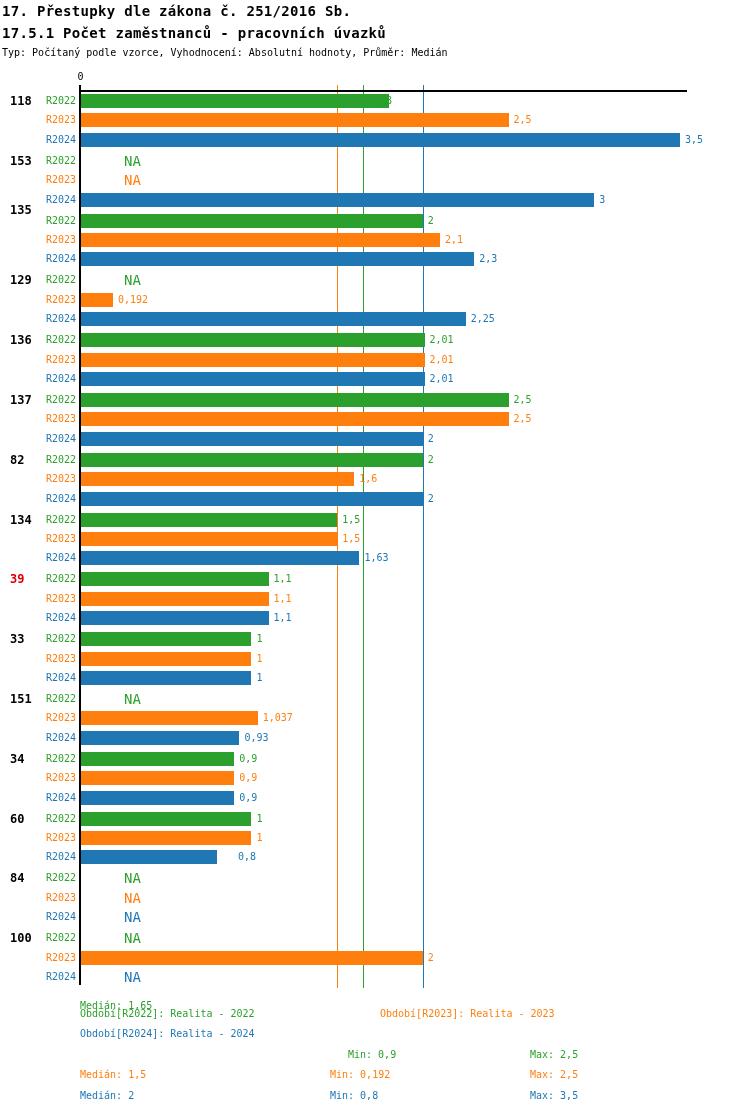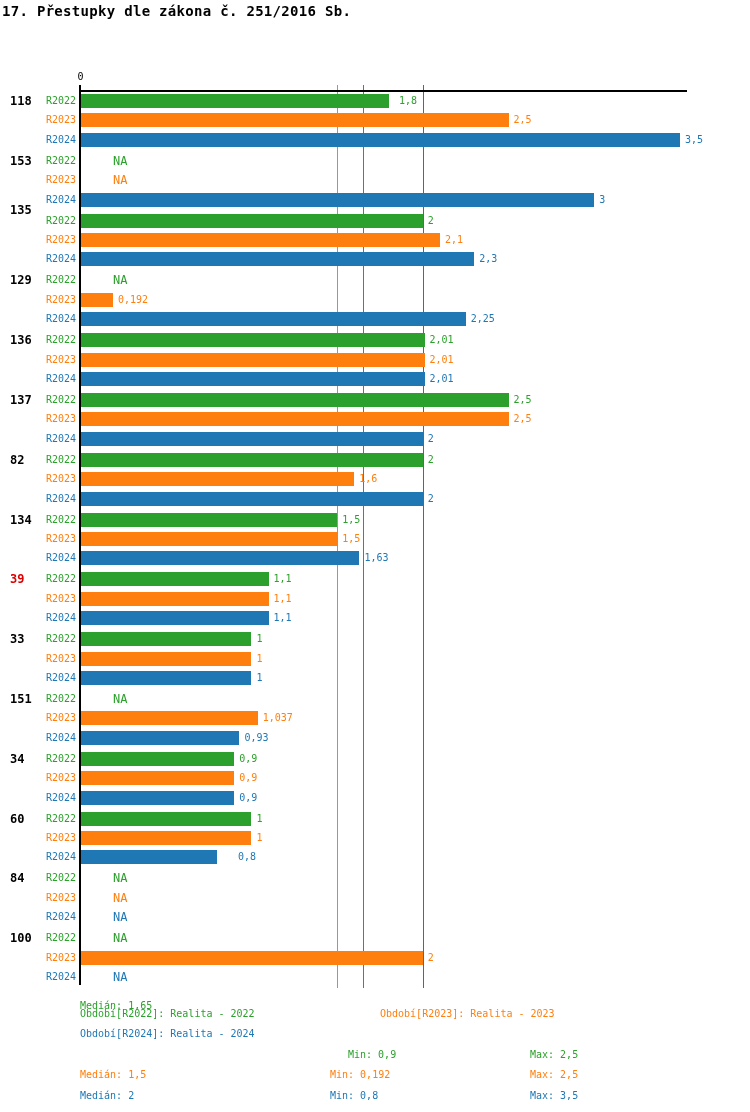--- a/index.html
+++ b/index.html
@@ -10,45 +10,47 @@
   .meta{position:absolute;left:2px;font-size:10px;color:#000;white-space:pre;}
   .zero-label{position:absolute;left:74px;top:71px;width:13px;text-align:center;
               font-size:10px;color:#000;}
   .axis-top{position:absolute;left:80px;top:90px;width:607px;height:2px;background:#000;z-index:3;}
   .spine{position:absolute;left:79px;top:85px;width:2px;height:900px;background:#000;z-index:3;}
   .vline{position:absolute;top:85px;width:1px;height:903px;z-index:1;}
   .glabel{position:absolute;left:10px;font-size:12px;font-weight:bold;line-height:14px;white-space:pre;z-index:2;}
   .rlabel{position:absolute;left:46px;font-size:10px;line-height:14px;white-space:pre;z-index:2;}
   .bar{position:absolute;height:14px;z-index:2;}
   .vlabel{position:absolute;font-size:10px;line-height:14px;white-space:pre;z-index:2;}
-  .nalabel{position:absolute;left:85px;font-size:12px;line-height:14px;white-space:pre;z-index:2;padding-left:28px;}
+  .nalabel{position:absolute;left:96px;font-size:14px;line-height:14px;white-space:pre;z-index:2;padding-left:28px;}
   .leg{position:absolute;font-size:10px;line-height:12px;white-space:pre;}
 </style>
 </head>
 <body>
 
 <div class="page">
 
   <div class="title" style="top:3px">17. Přestupky dle zákona č. 251/2016 Sb.</div>
+  <div class="title" style="top:25px">17.5.1 Počet zaměstnanců - pracovních úvazků</div>
+  <div class="meta" style="top:47px">Typ: Počítaný podle vzorce, Vyhodnocení: Absolutní hodnoty, Průměr: Medián</div>
 
   <div class="zero-label">0</div>
   <div class="axis-top"></div>
   <div class="spine"></div>
 
   <div id="medianLines">
       <div class="vline" style="left: 362.859px; background: rgb(44, 160, 44);"></div>
       <div class="vline" style="left: 337.145px; background: rgb(255, 127, 14);"></div>
       <div class="vline" style="left: 422.86px; background: rgb(31, 119, 180);"></div>
     </div>
   <div id="groups">
       <div>
         <div class="glabel" style="top: 94px; color: rgb(0, 0, 0);">118</div>
         <div class="rlabel" style="top: 94px; color: rgb(44, 160, 44);">R2022</div>
         <div class="bar" style="left: 81px; top: 94px; width: 307.574px; background: rgb(44, 160, 44);"></div>
-        <div class="vlabel" style="left: 399px; top: 94px; color: rgb(44, 160, 44);">1,8</div>
+        <div class="vlabel" style="left: 374px; top: 94px; color: rgb(44, 160, 44);">1,8</div>
         <div class="rlabel" style="top: 113.4px; color: rgb(255, 127, 14);">R2023</div>
         <div class="bar" style="left: 81px; top: 113.4px; width: 427.575px; background: rgb(255, 127, 14);"></div>
         <div class="vlabel" style="left: 513.575px; top: 113.4px; color: rgb(255, 127, 14);">2,5</div>
         <div class="rlabel" style="top: 132.8px; color: rgb(31, 119, 180);">R2024</div>
         <div class="bar" style="left: 81px; top: 132.8px; width: 599.005px; background: rgb(31, 119, 180);"></div>
         <div class="vlabel" style="left: 685.005px; top: 132.8px; color: rgb(31, 119, 180);">3,5</div>
       </div>
       <div>
         <div class="glabel" style="top: 153.8px; color: rgb(0, 0, 0);">153</div>
         <div class="rlabel" style="top: 153.8px; color: rgb(44, 160, 44);">R2022</div>

